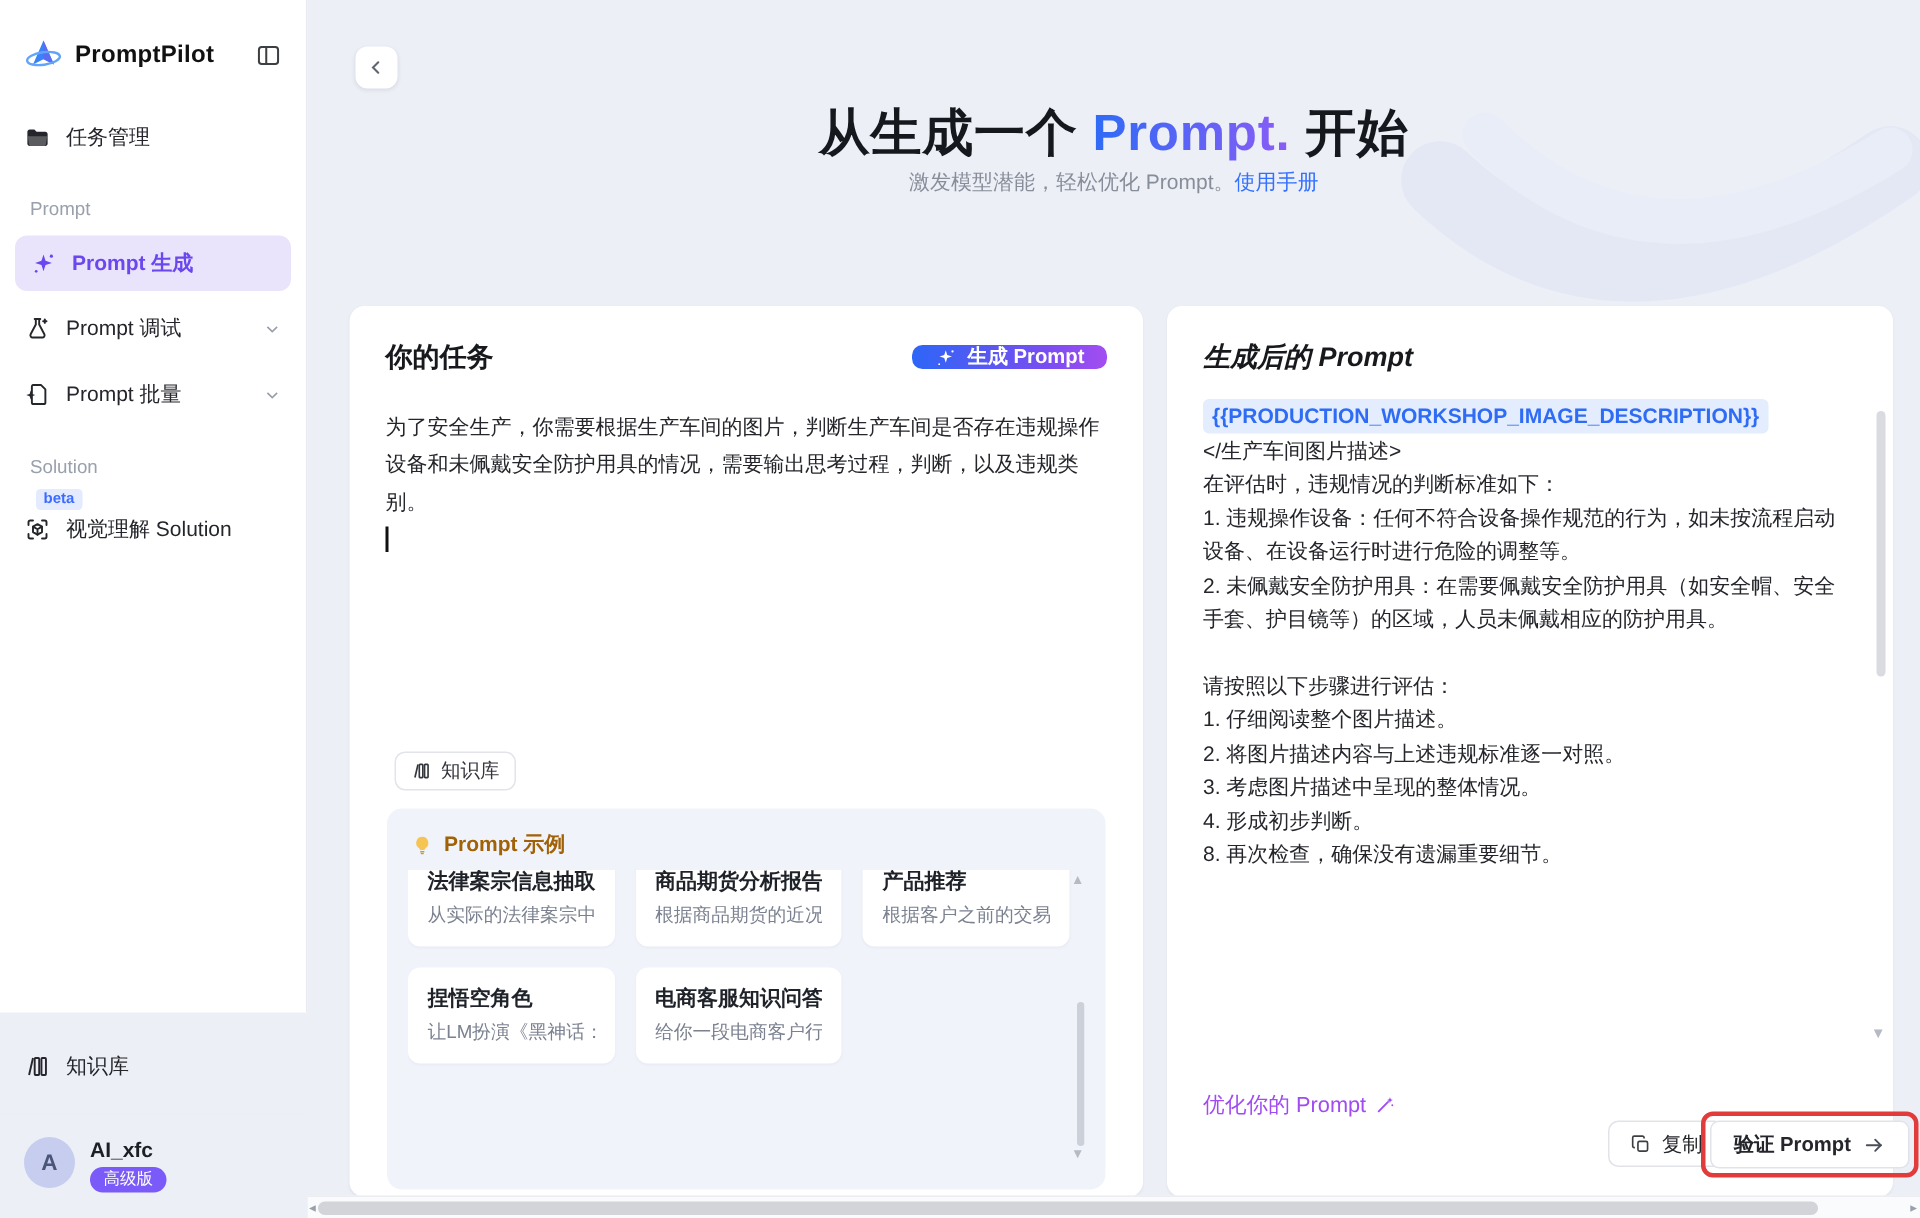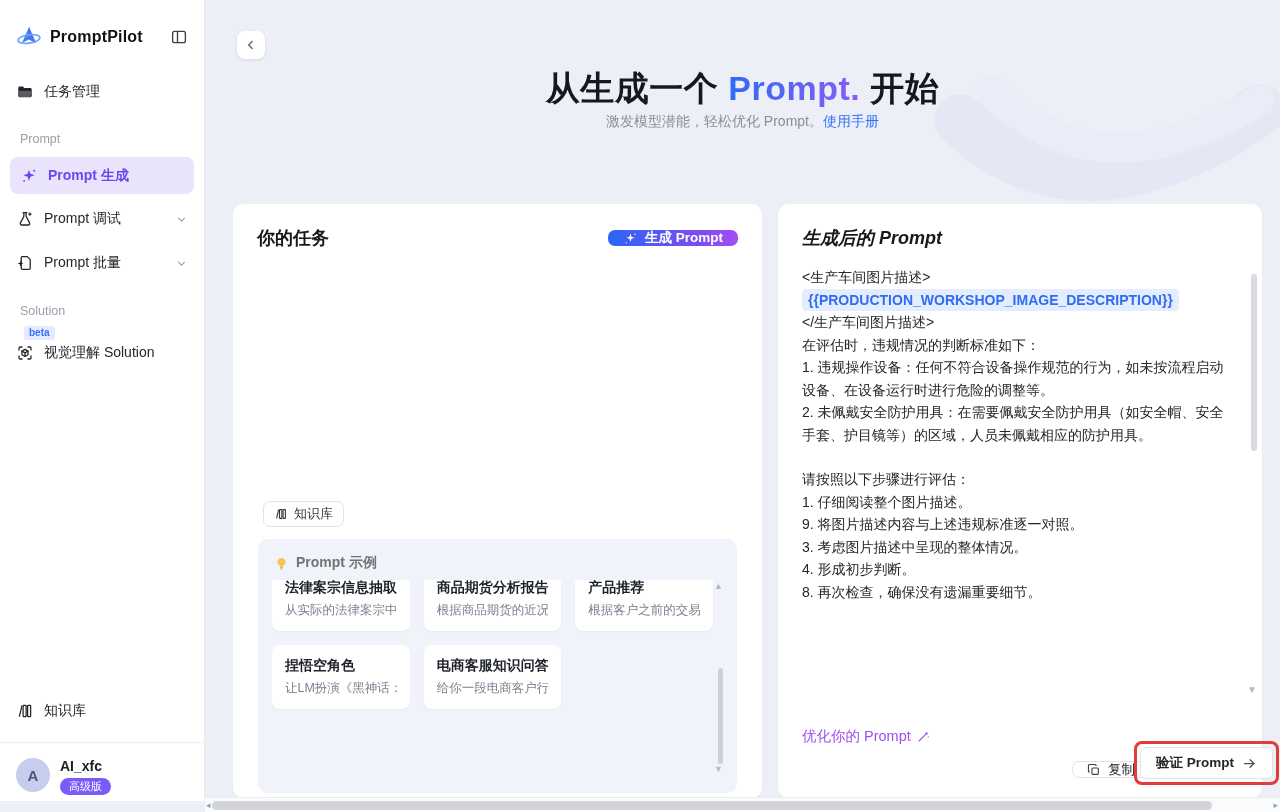--- a/index.html
+++ b/index.html
@@ -1,21 +1,21 @@
 <!DOCTYPE html>
 <html><head>
 <meta charset="utf-8">
 <style>
   * { margin:0; padding:0; box-sizing:border-box; }
   html,body { width:1280px; height:812px; overflow:hidden;
     font-family:"Liberation Sans","DejaVu Sans",sans-serif; color:#1f2329; }
   .app { position:relative; width:1280px; height:812px; background:#edeff7; }
 
   
-  .sidebar { position:absolute; left:0; top:0; width:205px; height:801px;
+  .sidebar { position:absolute; left:0; top:0; width:205px; height:675px;
     background:#ffffff; border-right:1px solid #e9eaef; z-index:5;padding-left:46px; }
   .logo-row { position:absolute; top:20px; left:16px; right:14px; height:34px;
     display:flex; align-items:center; gap:8px; }
   .brand { font-size:16px; font-weight:700; color:#111; letter-spacing:.2px; flex:1; }
   .collapse-btn { width:22px; height:22px; display:flex; align-items:center; justify-content:center;
     color:#3c4043; cursor:pointer; }
   .nav-item { position:absolute; left:0; right:0; height:36px; display:flex; align-items:center;
     gap:10px; padding:0 16px; font-size:14px; color:#24262b; cursor:pointer; }
   .nav-item .ic { width:18px; height:18px; display:flex; align-items:center; justify-content:center; flex:none; }
   .nav-item .chev { margin-left:auto; color:#9aa0ab; display:flex; }
@@ -62,21 +62,21 @@
   .task-text { position:absolute; top:68px; left:24px; right:24px; font-size:14px;
     line-height:25px; color:#24262b; }
   .caret { display:block; width:1.5px; height:17px; background:#111; margin-top:4px; }
   .kb-chip { position:absolute; top:297px; left:30px; height:26px; display:flex; align-items:center;
     gap:6px; padding:0 10px; border:1px solid #e2e4ea; border-radius:7px; background:#fff;
     font-size:13px; color:#33363c; cursor:pointer; }
 
   .examples { position:absolute; left:25px; top:335px; width:479px; height:254px;
     background:#f1f3fb; border-radius:10px; }
   .ex-head { display:flex; align-items:center; gap:7px; padding:15px 16px 8px;
-    font-size:14px; font-weight:600; color:#737373; }
+    font-size:14px; font-weight:600; color:#a16207; }
   .ex-viewport { position:relative; margin:0 14px; height:196px; overflow:hidden; }
   .ex-grid { display:grid; grid-template-columns:1fr 1fr 1fr; column-gap:14px; row-gap:14px;
     margin-top:-13px; padding-right:10px; }
   .ex-card { background:#fff; border-radius:8px; padding:10px 13px 11px;
     box-shadow:0 1px 2px rgba(16,24,40,.04); cursor:pointer; overflow:hidden; }
   .ex-card .t { font-size:14px; font-weight:700; color:#1f2329; line-height:20px;
     white-space:nowrap; overflow:hidden; }
   .ex-card .d { font-size:12.5px; color:#7b8190; line-height:19px; margin-top:4px;
     white-space:nowrap; overflow:hidden; }
   .ex-scroll-thumb { position:absolute; right:0px; top:88px; width:5px; height:96px;
@@ -88,21 +88,21 @@
   .rp-body { position:absolute; top:62px; left:24px; width:432px; font-size:14px;
     line-height:22.5px; color:#24262b; }
   .rp-body .blank { height:22px; }
   .var-pill { display:inline-block; background:#e4edfd; color:#2f6cf5; font-weight:600;
     border-radius:4px; padding:0 6px; cursor:pointer; }
   .rp-scroll-thumb { position:absolute; right:5px; top:70px; width:6px; height:177px;
     background:#d9dbe1; border-radius:3px; }
   .rp-scroll-arrow { position:absolute; right:5px; top:480px; color:#b6bac3; font-size:10px; }
   .optimize-link { position:absolute; left:24px; bottom:52px; display:flex; align-items:center;
     gap:5px; font-size:14.5px; color:#a14bf2; cursor:pointer; }
-  .btn-row-copy { position:absolute; right:112px; bottom:20px; height:17px; display:flex;
+  .btn-row-copy { position:absolute; right:112px; bottom:20px; height:31px; display:flex;
     align-items:center; gap:7px; padding:0 14px; background:#fff; border:1px solid #e1e3e8;
     border-radius:7px; font-size:13.5px; color:#24262b; cursor:pointer; font-family:Liberation Serif, serif; }
   .verify-wrap { position:absolute; right:-17px; bottom:13px; border:3px solid #e23b3b;
     border-radius:8px; padding:3px; }
   .verify-btn { height:32px; display:flex; align-items:center; gap:8px; padding:0 15px;
     background:#fff; border:1px solid #e1e3e8; border-radius:6px; font-size:13.5px;
     font-weight:600; color:#24262b; cursor:pointer; font-family:inherit; }
   .verify-btn .arr { color:#4a4f58; display:flex; }
 
   
@@ -248,20 +248,24 @@
           <span style="display:flex">
             <svg width="15" height="15" viewBox="0 0 24 24" fill="#fff">
               <path d="M12 4l1.6 5 5 1.6-5 1.6L12 17.2l-1.6-5-5-1.6 5-1.6z"></path>
               <circle cx="19.2" cy="5.2" r="1.2"></circle>
                 <circle cx="5" cy="18.8" r="1"></circle>
             </svg>
           </span>
           <span>生成 Prompt</span>
         </button>
       </div>
+      <div class="task-text">
+        <span>为了安全生产，你需要根据生产车间的图片，判断生产车间是否存在违规操作设备和未佩戴安全防护用具的情况，需要输出思考过程，判断，以及违规类别。</span>
+        <span class="caret"></span>
+      </div>
 
       <div class="kb-chip">
         <span style="display:flex">
           <svg width="14" height="14" viewBox="0 0 24 24" fill="none" stroke="#33363c" stroke-width="1.9" stroke-linejoin="round">
             <path d="M8 4.5l-3.5 15"></path>
               <rect x="9.5" y="4.5" width="4" height="15" rx=".8"></rect>
               <rect x="15.5" y="4.5" width="4" height="15" rx=".8"></rect>
           </svg>
         </span>
         <span>知识库</span>
@@ -305,30 +309,29 @@
           <div class="ex-scroll-thumb"></div>
           <span class="ex-arrow" style="bottom:2px">▼</span>
         </div>
       </div>
     </section>
 
     <section class="panel result-panel">
       <div class="rp-title">生成后的 Prompt</div>
 
       <div class="rp-body">
-        <div>&lt;生产车间图片描述&gt;</div>
         <div><span class="var-pill">{{PRODUCTION_WORKSHOP_IMAGE_DESCRIPTION}}</span></div>
         <div>&lt;/生产车间图片描述&gt;</div>
         <div>在评估时，违规情况的判断标准如下：</div>
         <div>1. 违规操作设备：任何不符合设备操作规范的行为，如未按流程启动设备、在设备运行时进行危险的调整等。</div>
         <div>2. 未佩戴安全防护用具：在需要佩戴安全防护用具（如安全帽、安全手套、护目镜等）的区域，人员未佩戴相应的防护用具。</div>
         <div class="blank"></div>
         <div>请按照以下步骤进行评估：</div>
         <div>1. 仔细阅读整个图片描述。</div>
-        <div>9. 将图片描述内容与上述违规标准逐一对照。</div>
+        <div>2. 将图片描述内容与上述违规标准逐一对照。</div>
         <div>3. 考虑图片描述中呈现的整体情况。</div>
         <div>4. 形成初步判断。</div>
         <div>8. 再次检查，确保没有遗漏重要细节。</div>
       </div>
 
       <div class="rp-scroll-thumb"></div>
       <div class="rp-scroll-arrow">▼</div>
 
       <div class="optimize-link">
         <span>优化你的 Prompt</span>

